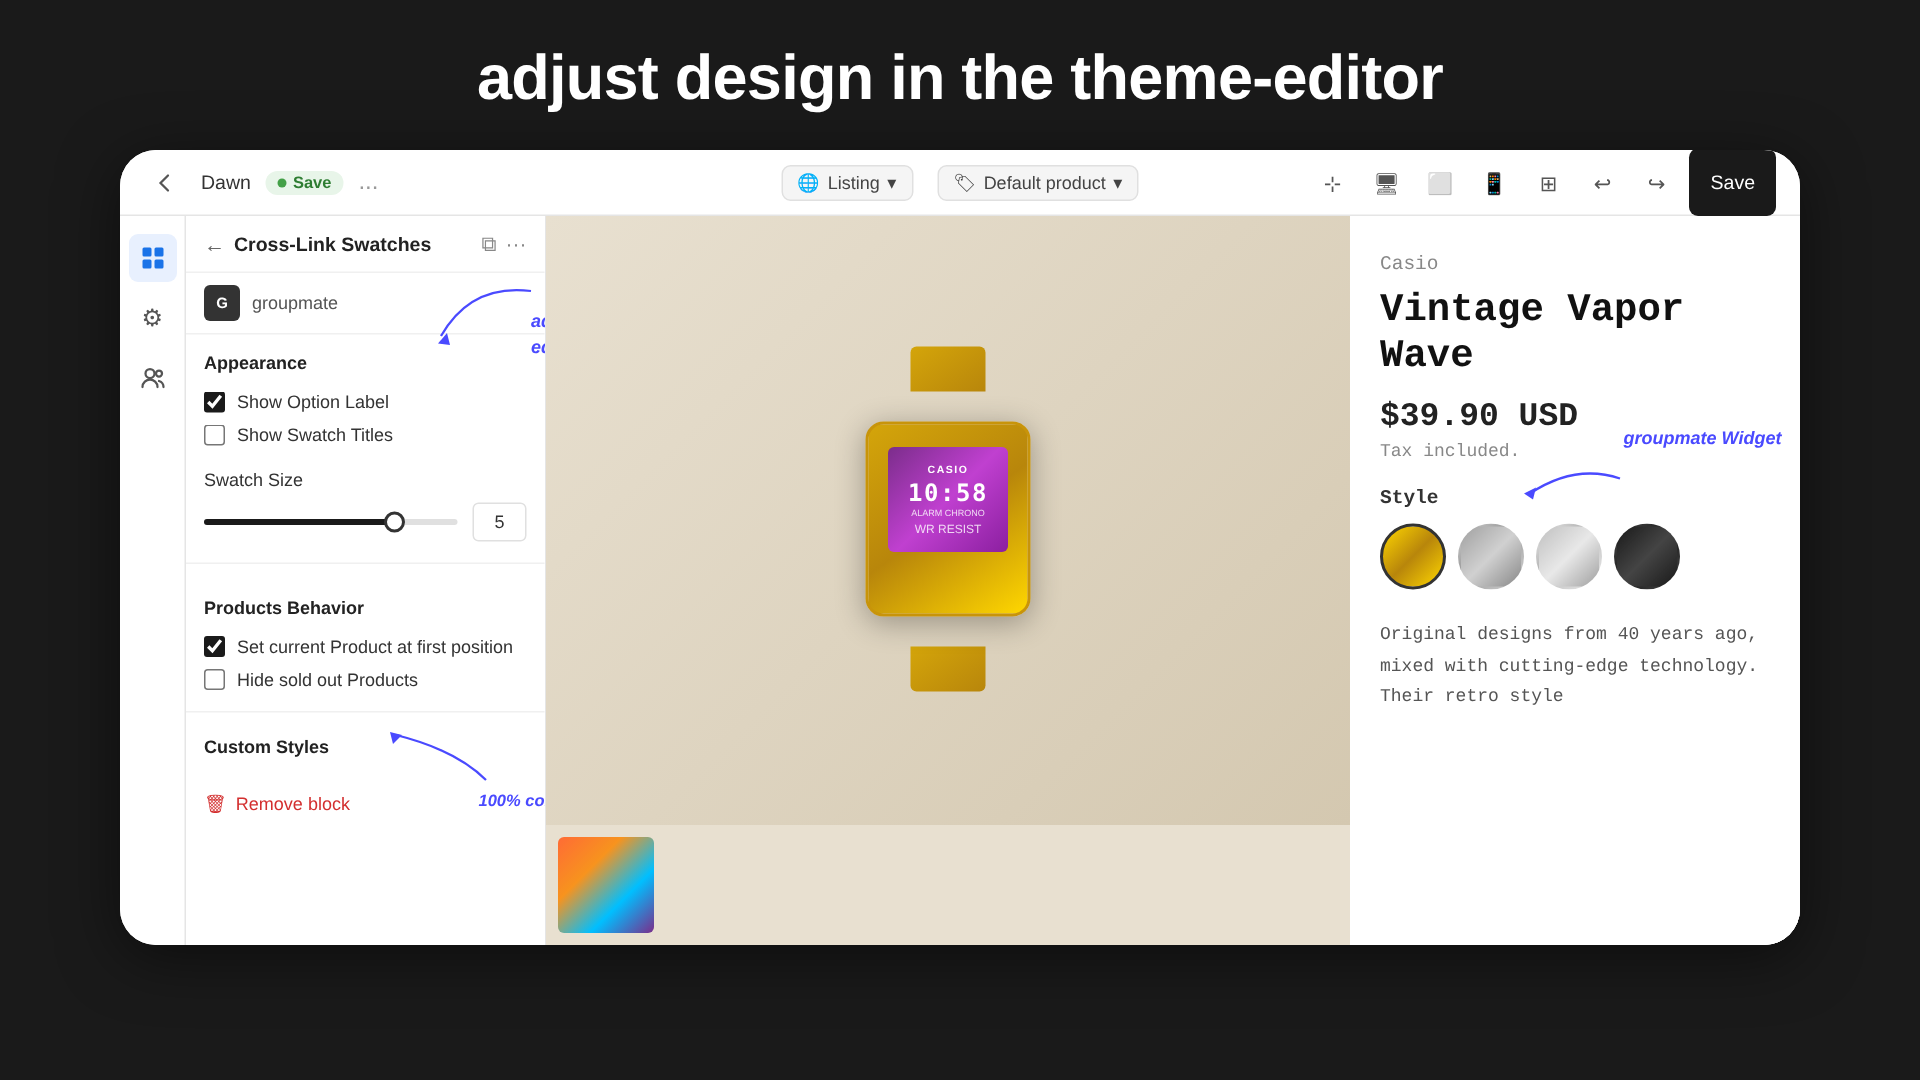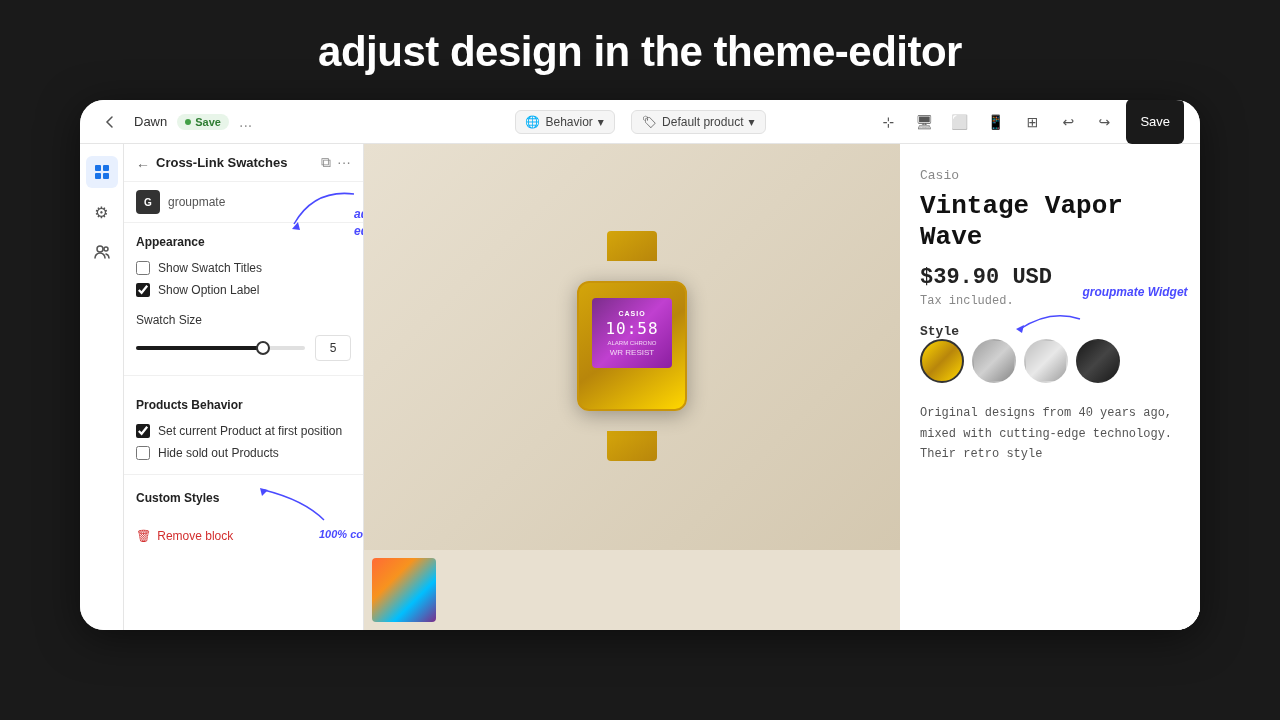--- a/index.html
+++ b/index.html
@@ -310,21 +310,21 @@
     }
     .watch-brand {
       font-size: 7px;
       color: #fff;
       font-weight: bold;
       letter-spacing: 1px;
       margin-bottom: 2px;
     }
     .watch-time {
       font-size: 16px;
-      font-weight: normal;
+      font-weight: bold;
       color: #fff;
       font-family: monospace;
       letter-spacing: 1px;
     }
     .watch-sub {
       font-size: 6px;
       color: rgba(255,255,255,0.8);
       margin-top: 2px;
     }
     .watch-band-top {
@@ -397,20 +397,21 @@
     .tax-info {
       font-size: 12px;
       color: #888;
       font-family: 'Courier New', monospace;
       margin-bottom: 16px;
     }
     .style-label {
       font-size: 13px;
       font-weight: 600;
       color: #333;
+      margin-bottom: 10px;
       font-family: 'Courier New', monospace;
     }
 
     .swatches {
       display: flex;
       gap: 8px;
       margin-bottom: 20px;
     }
     .swatch {
       width: 44px; height: 44px;
@@ -481,21 +482,21 @@
       <span class="app-name">Dawn</span>
       <span class="live-badge">
         <span class="live-dot"></span>
         <span>Save</span>
       </span>
       <span class="dots-icon">...</span>
     </div>
     <div class="topbar-center">
       <button class="topbar-btn">
         <span>🌐</span>
-        <span>Behavior</span>
+        <span>Listing</span>
         <span>▾</span>
       </button>
       <button class="topbar-btn">
         <span>🏷</span>
         <span>Default product</span>
         <span>▾</span>
       </button>
     </div>
     <div class="topbar-right">
       <span class="icon-btn">⊹</span>
@@ -543,26 +544,26 @@
       </div>
 
       <div class="plugin-row">
         <div class="plugin-logo">G</div>
         <span class="plugin-name">groupmate</span>
       </div>
 
       <div>
         <div class="section-title">Appearance</div>
         <div class="checkbox-row">
+          <input type="checkbox" id="show-option-label" checked="" style="">
+          <label for="show-option-label" class="checkbox-label">Show Option Label</label>
+        </div>
+        <div class="checkbox-row">
           <input type="checkbox" id="show-swatch-titles" style="">
           <label for="show-swatch-titles" class="checkbox-label">Show Swatch Titles</label>
-        </div>
-        <div class="checkbox-row">
-          <input type="checkbox" id="show-option-label" checked="" style="">
-          <label for="show-option-label" class="checkbox-label">Show Option Label</label>
         </div>
         <div class="slider-section">
           <div class="slider-label">Swatch Size</div>
           <div class="slider-row">
             <div class="slider-track">
               <div class="slider-fill"></div>
               <div class="slider-thumb"></div>
             </div>
             <div class="slider-value-box">5</div>
           </div>

